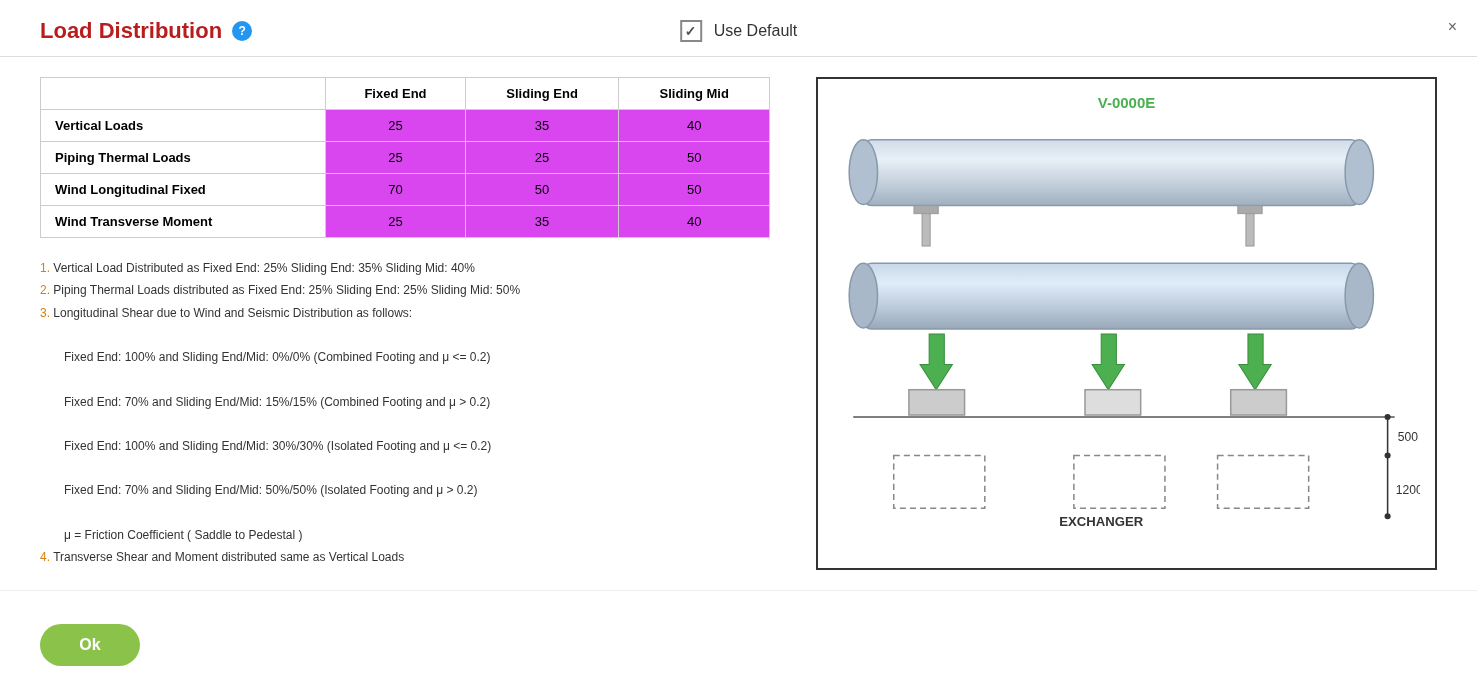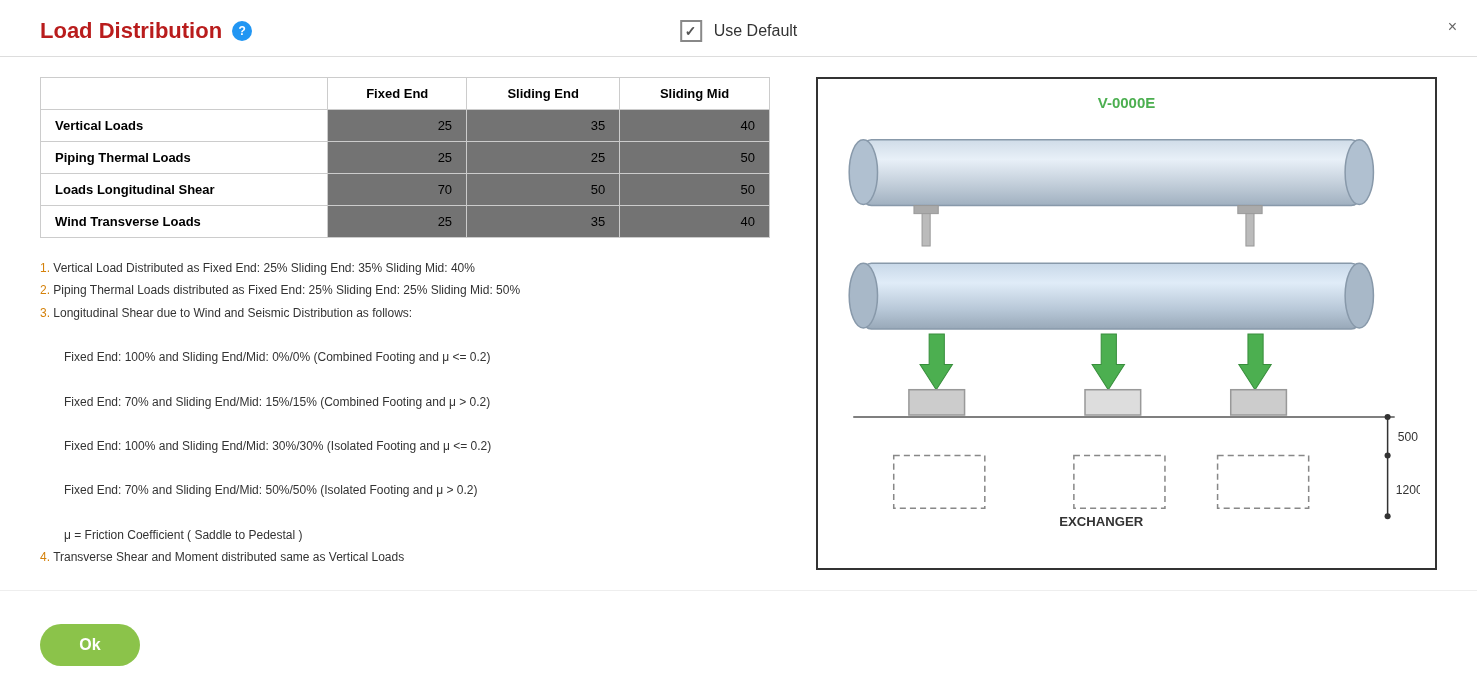--- a/index.html
+++ b/index.html
@@ -106,22 +106,21 @@
       background: #fff;
       font-weight: bold;
       font-size: 13px;
     }
     .dist-table td:first-child {
       text-align: left;
       font-weight: bold;
       background: #fff;
     }
     .dist-table td {
-      background: #737373;
-      text-align: right;
+      background: #d946ef;
     }
     .dist-table thead tr th:first-child {
       border: 1px solid #ccc;
     }
 
     
     .notes {
       font-size: 12px;
       line-height: 1.7;
       color: #333;
@@ -220,27 +219,27 @@
             <td>35</td>
             <td>40</td>
           </tr>
           <tr>
             <td>Piping Thermal Loads</td>
             <td>25</td>
             <td>25</td>
             <td>50</td>
           </tr>
           <tr>
-            <td>Loads Longitudinal Shear</td>
+            <td>Wind Longitudinal Fixed</td>
             <td>70</td>
             <td>50</td>
             <td>50</td>
           </tr>
           <tr>
-            <td>Wind Transverse Loads</td>
+            <td>Wind Transverse Moment</td>
             <td>25</td>
             <td>35</td>
             <td>40</td>
           </tr>
         </tbody>
     </table>
 
     <div class="notes" id="notes-container">
     <p><span class="note-num">1.</span>  Vertical Load Distributed as Fixed End: 25% Sliding End: 35% Sliding Mid: 40%</p>
         <p><span class="note-num">2.</span>  Piping Thermal Loads distributed as Fixed End: 25% Sliding End: 25% Sliding Mid: 50%</p>

